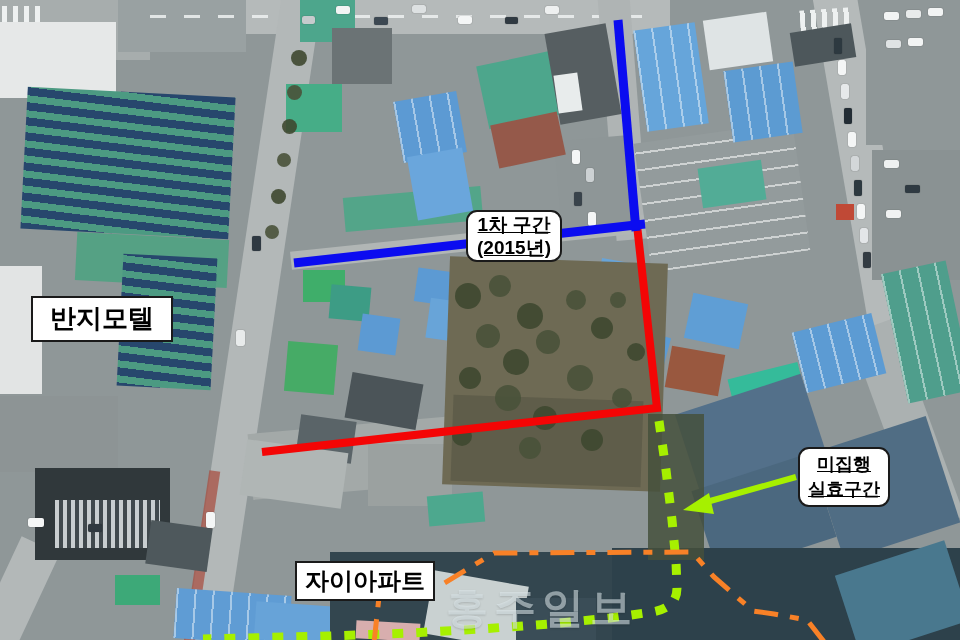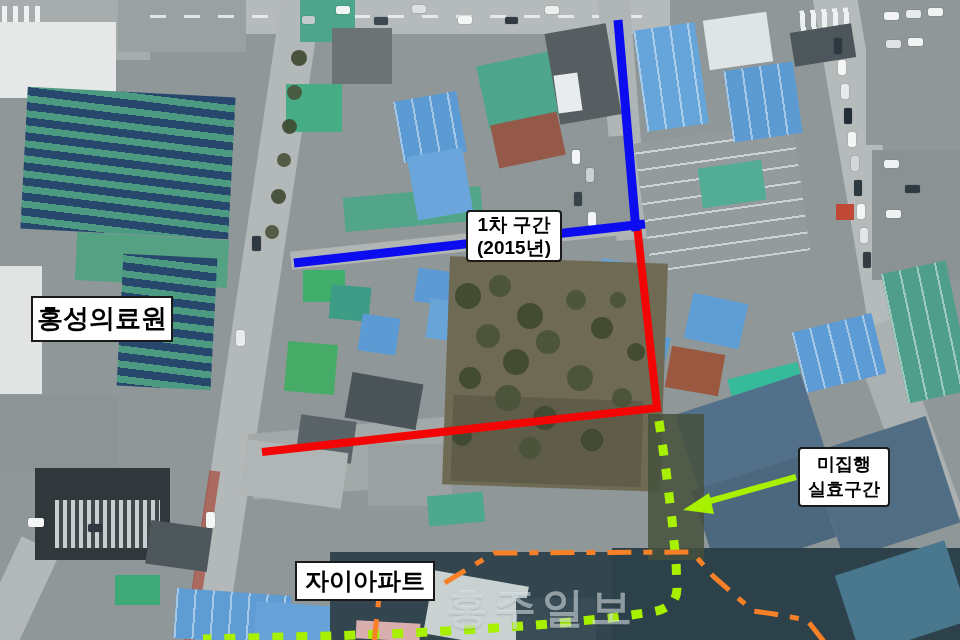--- a/index.html
+++ b/index.html
@@ -11,21 +11,21 @@
   .park{background-image:repeating-linear-gradient(0deg,rgba(255,255,255,.55) 0 2px,transparent 2px 17px);}
   .ridge{background-image:repeating-linear-gradient(90deg,rgba(255,255,255,.45) 0 2px,transparent 2px 18px);}
   .xwalk{background:repeating-linear-gradient(90deg,#eef1f1 0 5px,transparent 5px 11px);}
   .dashline{background:repeating-linear-gradient(90deg,#eef1f1 0 16px,transparent 16px 34px);opacity:.85;}
   .tree{border-radius:50%;}
   .car{border-radius:2px;box-shadow:0 0 1px rgba(0,0,0,.55);}
   #overlay{position:absolute;left:0;top:0;z-index:10;pointer-events:none;}
   .lbl{position:absolute;z-index:30;background:#ffffff;border:2px solid #1a1a1a;color:#000;
        font-weight:700;display:flex;flex-direction:column;align-items:center;justify-content:center;
        text-align:center;box-sizing:border-box;line-height:1.22;white-space:nowrap;}
-  .round{border-radius:4px;}
+  .round{border-radius:11px;text-decoration:underline;}
   #lbl-motel{left:460px;top:77px;width:112px;height:37px;font-size:24px;}
   #lbl-hospital{left:31px;top:296px;width:142px;height:46px;font-size:26px;}
   #lbl-apartment{left:295px;top:561px;width:140px;height:40px;font-size:24px;}
   #lbl-section1{left:466px;top:210px;width:96px;height:52px;font-size:19px;}
   #lbl-section2{left:399px;top:410px;width:94px;height:53px;font-size:19px;}
   #lbl-expired{left:798px;top:447px;width:92px;height:60px;font-size:18px;line-height:1.4;}
   .watermark{position:absolute;left:446px;top:580px;z-index:25;font-weight:700;font-size:42px;
        letter-spacing:6px;color:rgba(226,236,241,.55);text-shadow:0 1px 2px rgba(0,0,0,.15);
        font-family:"DejaVu Sans","Liberation Sans",sans-serif;}
 </style>
@@ -182,21 +182,21 @@
     <polygon points="683,510 709,493 714,514" fill="#a6f000"></polygon>
   </svg>
 
 
   <div id="lbl-section1" class="lbl round">
     <div>1차 구간</div>
     <div>(2015년)</div>
   </div>
 
   <div id="lbl-hospital" class="lbl">
-    <div>홍성의료원</div>
+    <div>반지모텔</div>
   </div>
 
 
   <div id="lbl-expired" class="lbl round">
     <div>미집행</div>
     <div>실효구간</div>
   </div>
 
   <div id="lbl-apartment" class="lbl">
     <div>자이아파트</div>

